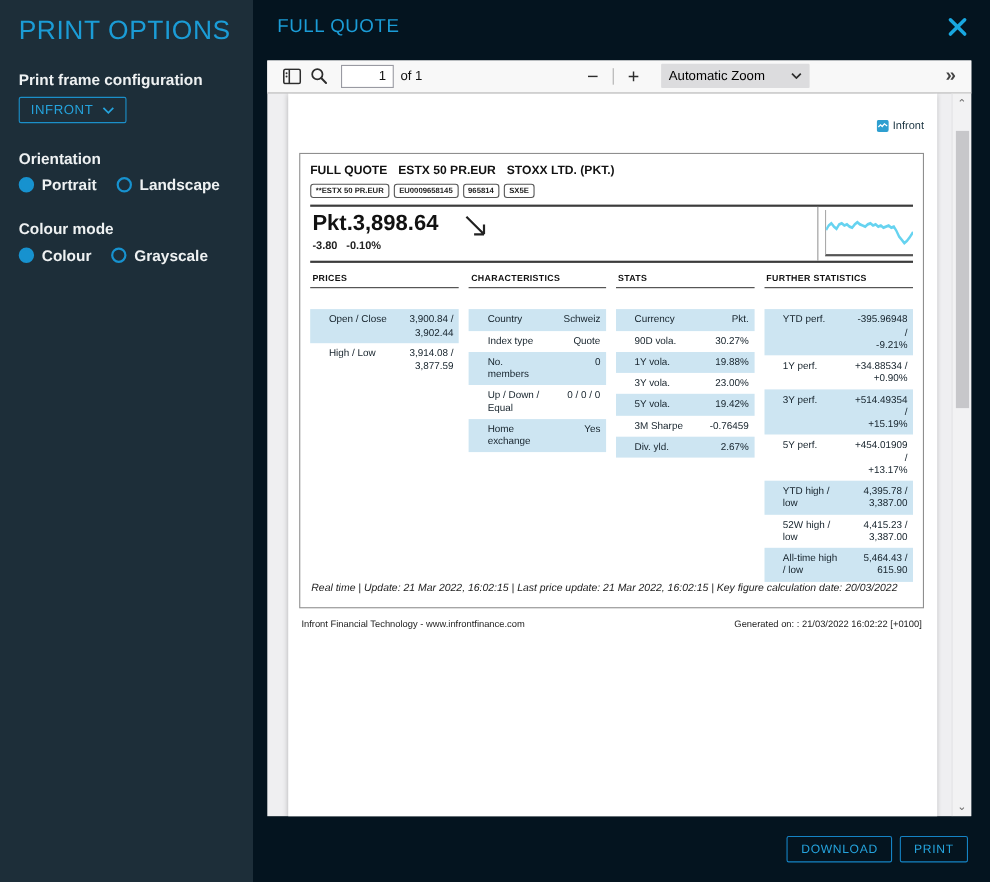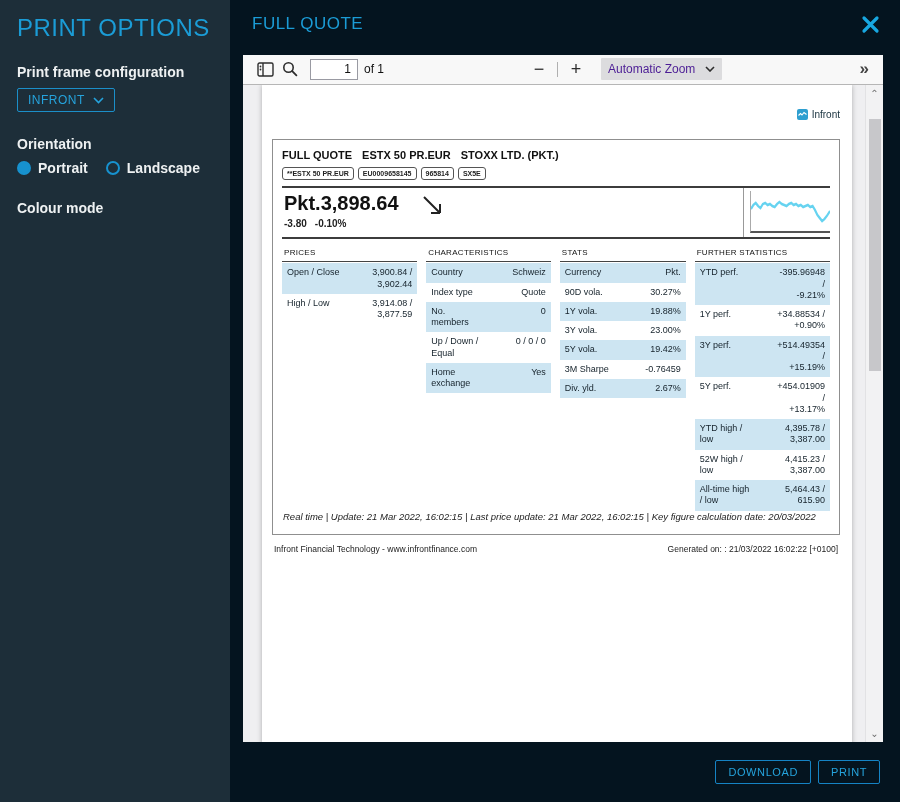--- a/index.html
+++ b/index.html
@@ -32,22 +32,22 @@
   .pdf-viewer { margin-left:13px; width:640px; height:693px; display:flex; flex-direction:column; background:#efeff1; }
   .pdf-toolbar { height:30px; background:#f8f8f8; border-bottom:1px solid #b6b6b6; display:flex; align-items:center;
     padding:0 10px; position:relative; flex:0 0 30px; }
   .tb-icon-btn { background:none; border:none; cursor:pointer; padding:2px 4px; display:flex; align-items:center; color:#2d2d2d; }
   .page-input { width:48px; height:21px; border:1px solid #999aa2; background:#fff; font-size:12px; text-align:right;
     padding-right:6px; margin:0 6px 0 8px; font-family:inherit; color:#111; }
   .page-count { font-size:12px; color:#111; }
   .tb-center { position:absolute; left:285px; display:flex; align-items:center; gap:4px; }
   .zoom-txt-btn { background:none; border:none; font-size:18px; color:#2d2d2d; cursor:pointer; width:22px; line-height:18px; }
   .tb-divider { width:1px; height:15px; background:#b0b0b0; margin:0 3px; }
-  .zoom-select { display:flex; align-items:center; justify-content:space-between; width:121px; height:22px;
-    background:#dcdcde; border:none; font-size:12px; color:#4c1d95; padding:0 7px; margin-left:10px; cursor:pointer;
+  .zoom-select { display:flex; align-items:center; justify-content:space-between; width:135px; height:22px;
+    background:#dcdcde; border:none; font-size:12px; color:#000000; padding:0 7px; margin-left:10px; cursor:pointer;
     font-family:inherit; border-radius:1px; }
   .tb-right { margin-left:auto; font-size:17px; color:#444; background:none; border:none; cursor:pointer; font-weight:700; padding:0 4px; }
 
   .pdf-body { flex:1; display:flex; position:relative; overflow:hidden; }
   .page-area { flex:1; position:relative; }
   .pdf-page { position:absolute; left:19px; top:0; width:590px; height:661px; background:#fff;
     box-shadow:0 0 5px rgba(0,0,0,.28); padding:0 12px 0 10px; }
 
   
   .v-scrollbar { width:18px; background:#f2f2f3; border-left:1px solid #e2e2e4; display:flex; flex-direction:column;
@@ -69,23 +69,23 @@
   .price-row { display:flex; justify-content:space-between; align-items:stretch; min-height:49px; }
   .price-left { padding:4px 0 4px 2px; }
   .price-main { display:flex; align-items:flex-start; gap:22px; }
   .price-value { font-size:20px; font-weight:700; color:#111; line-height:1.1; }
   .trend-arrow { margin-top:2px; }
   .price-change { font-size:10px; font-weight:700; color:#222; margin-top:1px; display:flex; gap:8px; }
   .spark-cell { border-left:1px solid #999; padding:3px 0 4px 6px; display:flex; align-items:flex-end; }
   .spark-box { width:80px; height:42px; border-left:1px solid #aaa; border-bottom:2px solid #555; }
 
   .stats-grid { display:grid; grid-template-columns:1fr .92fr .93fr 1fr; gap:0 9px; padding-top:6px; }
-  .col-header { font-size:8px; font-weight:400; color:#111; letter-spacing:.3px; padding:3px 0 4px 2px;
-    border-bottom:1px solid #444; margin-bottom:1px; }
-  .t-row { display:flex; justify-content:space-between; gap:4px; padding:4px 5px 4px 5px; font-size:9px; color:#15222b; }
+  .col-header { font-size:8px; font-weight:700; color:#111; letter-spacing:.3px; padding:3px 0 4px 2px;
+    border-bottom:1px solid #444; margin-bottom:19px; }
+  .t-row { display:flex; justify-content:space-between; gap:4px; padding:4px 5px 4px 17px; font-size:9px; color:#15222b; }
   .t-row.hl { background:#cde5f2; }
   .t-label { white-space:pre-line; line-height:1.25; }
   .t-value { white-space:pre-line; text-align:right; line-height:1.25; }
 
   .footnote { font-style:italic; font-size:9.5px; color:#222; line-height:1.35; padding:0 1px; }
 
   .page-footer { display:flex; justify-content:space-between; font-size:8.5px; color:#222; margin-top:9px; padding:0 2px; }
 
   
   .modal-footer { height:60px; display:flex; align-items:center; justify-content:flex-end; gap:7px; padding-right:20px; }
@@ -116,20 +116,30 @@
         <span class="radio-circle"></span>
         <span class="radio-label">Portrait</span>
       </div>
       <div class="radio-opt">
         <span class="radio-circle"></span>
         <span class="radio-label">Landscape</span>
       </div>
     </div>
 
     <div class="field-label">Colour mode</div>
+    <div class="radio-row">
+      <div class="radio-opt selected">
+        <span class="radio-circle"></span>
+        <span class="radio-label">Colour</span>
+      </div>
+      <div class="radio-opt">
+        <span class="radio-circle"></span>
+        <span class="radio-label">Grayscale</span>
+      </div>
+    </div>
   </div>
 
   <div class="main">
     <div class="modal-header">
       <div class="modal-title">FULL QUOTE</div>
       <button class="close-btn" title="Close">
         <svg width="19" height="19" viewBox="0 0 19 19">
             <path d="M3 3l13 13M16 3L3 16" stroke="#18a7e0" stroke-width="3.2" stroke-linecap="round"></path>
           </svg>
       </button>

